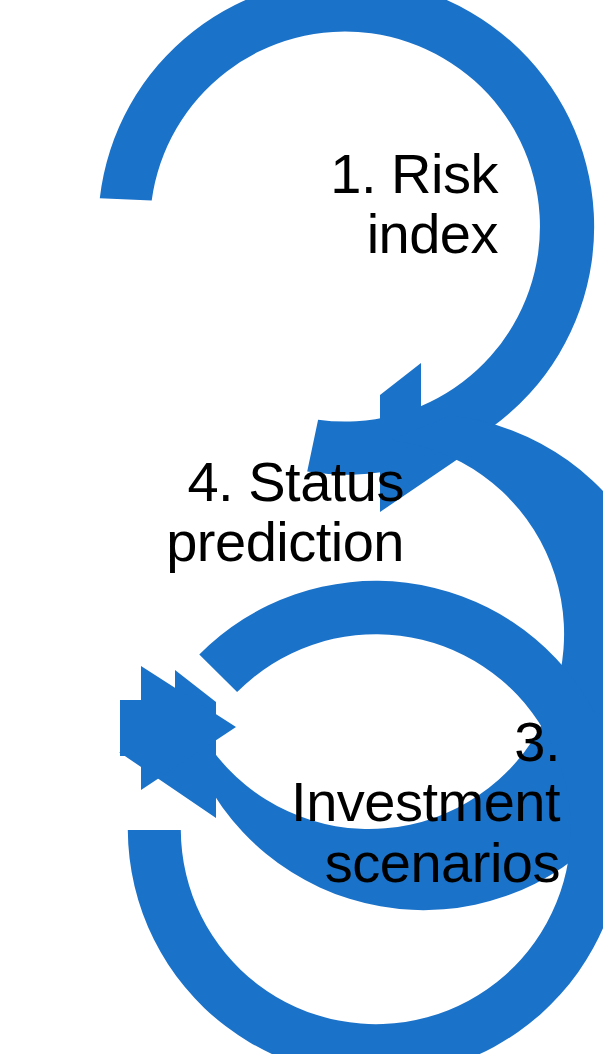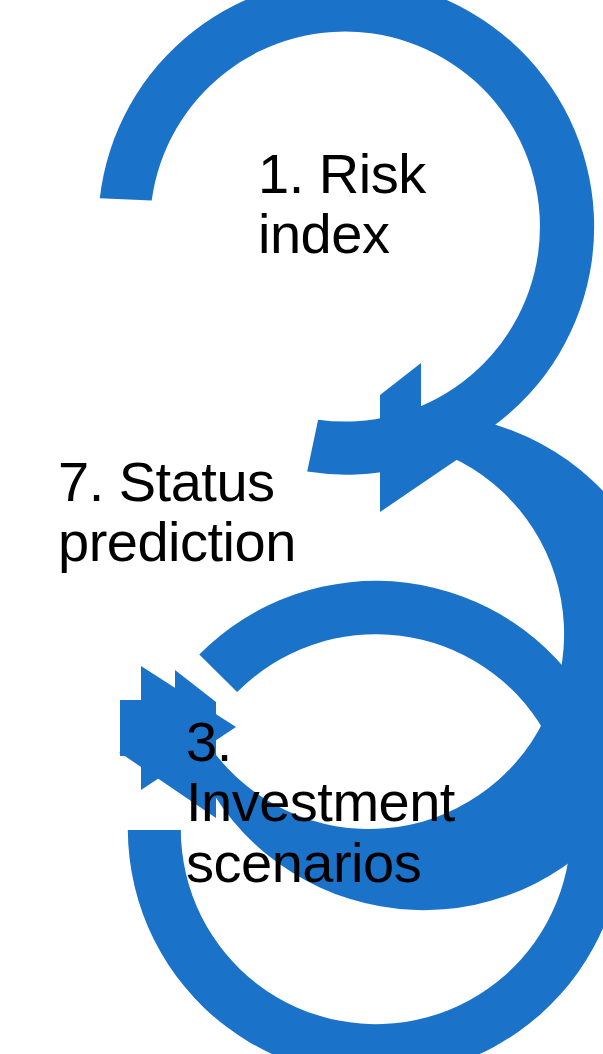--- a/index.html
+++ b/index.html
@@ -22,21 +22,21 @@
   #flow-svg {
     position: absolute;
     left: 0;
     top: 0;
     width: 603px;
     height: 1054px;
     display: block;
   }
   .step-label {
     position: absolute;
-    text-align: left;
+    text-align: right;
     color: #000000;
     font-family: "Liberation Sans", sans-serif;
     font-weight: 400;
     line-height: 1.08;
     letter-spacing: -0.5px;
     white-space: pre-line;
     pointer-events: none;
     -webkit-font-smoothing: antialiased;
   }
   #label-1 {
@@ -112,20 +112,20 @@
                L 141.0 790.0
                L 236.0 727.0
                Z"></path>
     </g>
 
   </svg>
 
   <div class="step-label" id="label-1" style="color: rgb(0, 0, 0);">1. Risk
 index</div>
 
-  <div class="step-label" id="label-2" style="color: rgb(0, 0, 0);">7. Status
+  <div class="step-label" id="label-2" style="color: rgb(0, 0, 0);">4. Status
 prediction</div>
 
   <div class="step-label" id="label-3" style="color: rgb(0, 0, 0);">3.
 Investment
 scenarios</div>
 
 </div>
 
 </body></html>

